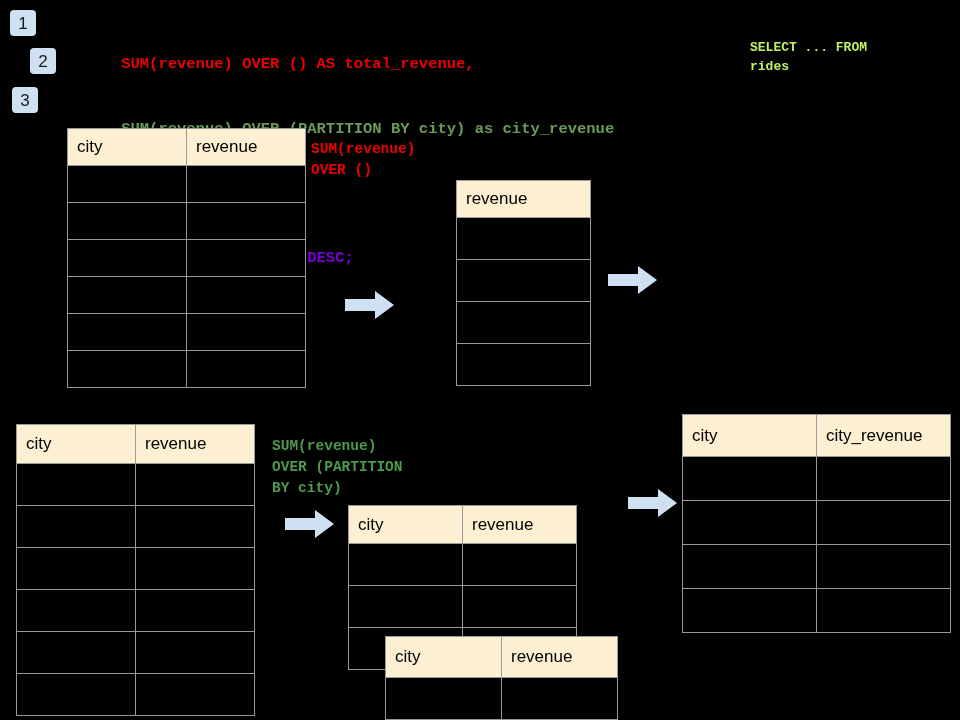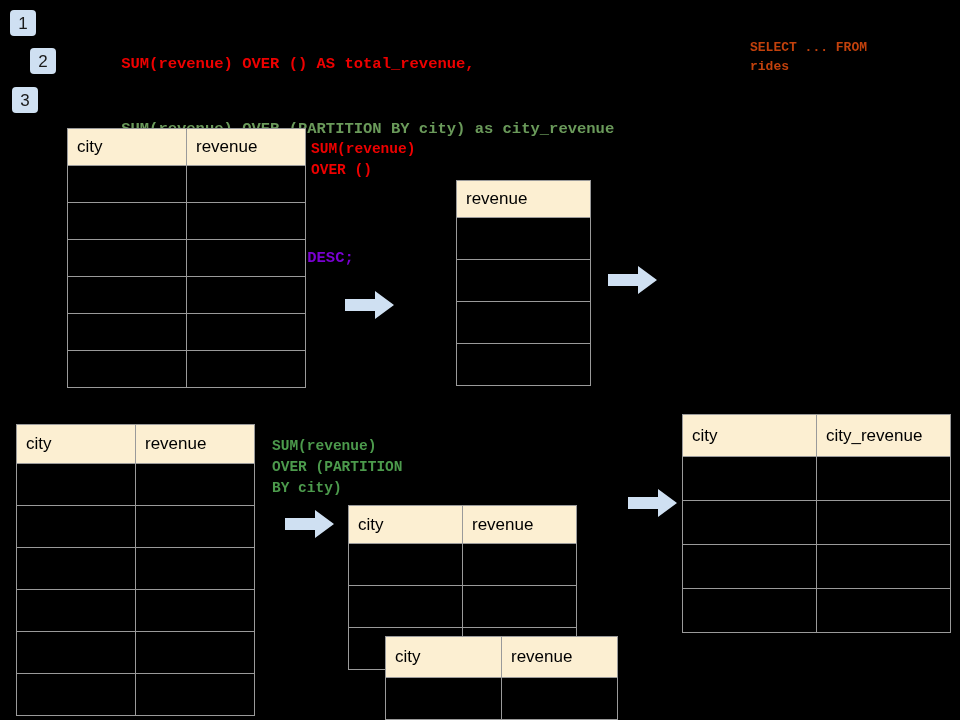--- a/index.html
+++ b/index.html
@@ -52,21 +52,21 @@
   .annot {
     position: absolute;
     font-family: "Liberation Mono", monospace;
     font-size: 14.5px;
     font-weight: bold;
     line-height: 21px;
     white-space: pre;
   }
   .annot-red { color: #ee0000; }
   .annot-green { color: #4c9a4c; }
-  .annot-purple { color: #c2410c; font-size: 13px; line-height: 19px; }
+  .annot-purple { color: #bef264; font-size: 13px; line-height: 19px; }
 
   
   .tbl {
     position: absolute;
     border-collapse: collapse;
     table-layout: fixed;
     background: #000000;
   }
   .tbl th, .tbl td {
     border: 1px solid #9a9a9a;

